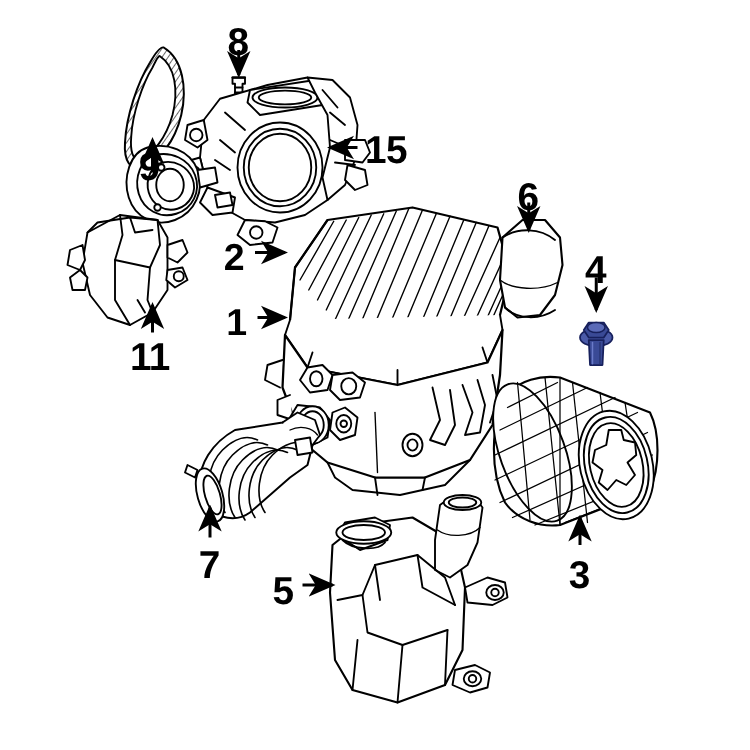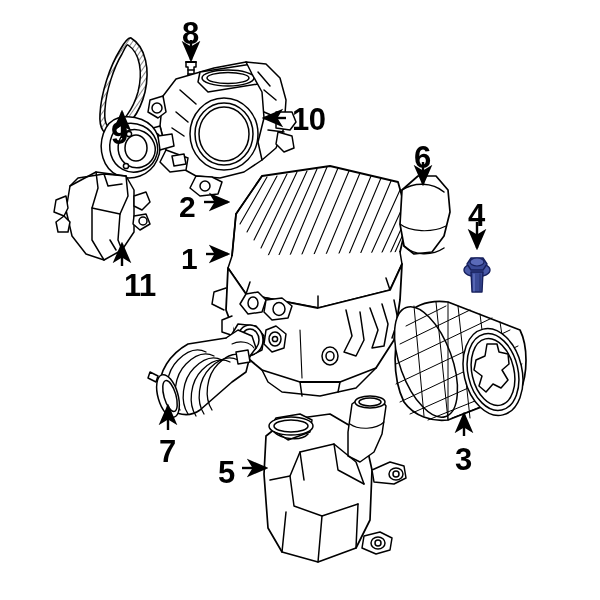--- a/index.html
+++ b/index.html
@@ -319,16 +319,16 @@
 
 <div class="callout" style="left:181px;top:244px;font-size:30px;">1</div>
 <div class="callout" style="left:179px;top:192px;font-size:30px;">2</div>
 <div class="callout" style="left:455px;top:444px;font-size:31px;">3</div>
 <div class="callout" style="left:468px;top:200px;font-size:31px;">4</div>
 <div class="callout" style="left:218px;top:457px;font-size:31px;">5</div>
 <div class="callout" style="left:414px;top:142px;font-size:31px;">6</div>
 <div class="callout" style="left:159px;top:436px;font-size:31px;">7</div>
 <div class="callout" style="left:182px;top:18px;font-size:31px;">8</div>
 <div class="callout" style="left:111px;top:118px;font-size:31px;">9</div>
-<div class="callout" style="left:292px;top:104px;font-size:31px;">10</div>
-<div class="callout" style="left:104px;top:270px;font-size:31px;margin-left:20px;">11</div>
+<div class="callout" style="left:292px;top:104px;font-size:31px;">15</div>
+<div class="callout" style="left:104px;top:270px;font-size:31px;">11</div>
 
 </div>
 
 </body></html>

